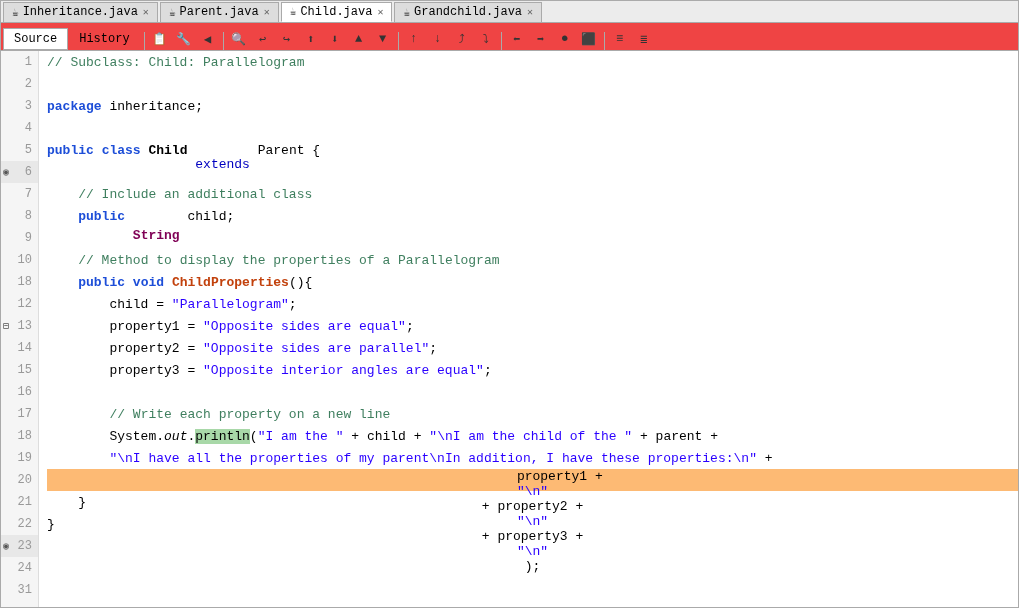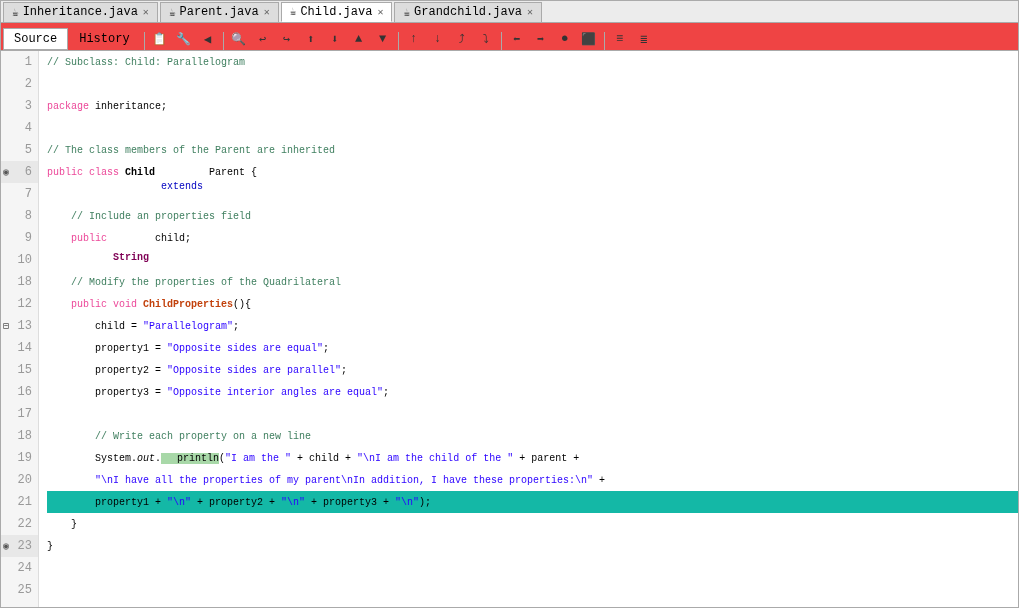--- a/index.html
+++ b/index.html
@@ -140,28 +140,29 @@
     .code-lines {
       flex: 1;
       overflow: auto;
       padding-left: 8px;
     }
     .code-line {
       height: 22px;
       display: flex;
       align-items: center;
       white-space: pre;
-      font-size: 10px;
+      font-size: 13px;
     }
     .code-line.highlighted {
-      background: #14b8a6;
+      background: #fdba74;
+      flex-direction: column;
     }
 
     
-    .kw { color: #ec4899; font-weight: normal; }
+    .kw { color: #1d4ed8; font-weight: bold; }
     .kw2 { color: #0000c0; margin-top: 28px; }
     .str { color: #2a00ff; }
     .comment { color: #3f7f5f; }
     .type { color: #7f0055; font-weight: bold; margin-top: 39px; }
     .method { color: #c2410c; font-weight: bold; }
     .plain { color: #000; }
   </style>
 </head>
 <body>
 
@@ -297,77 +298,74 @@
           <span>22</span>
         </div>
       <div class="line-num has-marker">
         <span class="line-marker">◉</span>
         <span>23</span>
       </div>
       <div class="line-num">
           <span>24</span>
         </div>
       <div class="line-num">
-          <span>25</span>
+          <span>31</span>
         </div>
     </div>
 
     <div class="code-lines">
 
       <div class="code-line">
         <span class="comment">// Subclass: Child: Parallelogram</span>
       </div>
 
       <div class="code-line"></div>
 
       <div class="code-line">
         <span class="kw">package</span><span class="plain"> inheritance;</span>
       </div>
 
       <div class="code-line"></div>
 
-      <div class="code-line">
-        <span class="comment">// The class members of the Parent are inherited</span>
-      </div>
 
       <div class="code-line">
         <span class="kw">public</span>
         <span class="plain"> </span>
         <span class="kw">class</span>
         <span class="plain"> </span>
         <span class="plain" style="font-weight:bold;">Child</span>
         <span class="plain"> </span>
         <span class="kw2">extends</span>
         <span class="plain"> Parent {</span>
       </div>
 
       <div class="code-line"></div>
 
       <div class="code-line">
         <span class="plain">    </span>
-        <span class="comment">// Include an properties field</span>
+        <span class="comment">// Include an additional class</span>
       </div>
 
       <div class="code-line">
         <span class="plain">    </span>
         <span class="kw">public</span>
         <span class="plain"> </span>
         <span class="type">String</span>
         <span class="plain"> </span>
         <span class="plain">child</span>
         <span class="plain">;</span>
       </div>
 
       <div class="code-line"></div>
 
-
       <div class="code-line">
         <span class="plain">    </span>
-        <span class="comment">// Modify the properties of the Quadrilateral</span>
-      </div>
+        <span class="comment">// Method to display the properties of a Parallelogram</span>
+      </div>
+
 
       <div class="code-line">
         <span class="plain">    </span>
         <span class="kw">public</span>
         <span class="plain"> </span>
         <span class="kw">void</span>
         <span class="plain"> </span>
         <span class="method">ChildProperties</span>
         <span class="plain">(){</span>
       </div>
@@ -401,21 +399,21 @@
 
       <div class="code-line">
         <span class="plain">        </span>
         <span class="comment">// Write each property on a new line</span>
       </div>
 
       <div class="code-line">
         <span class="plain">        System.</span>
         <span class="plain" style="font-style:italic;">out</span>
         <span class="plain">.</span>
-        <span class="plain" style="background:#a8d8a8;padding-left:16px;">println</span>
+        <span class="plain" style="background:#a8d8a8;">println</span>
         <span class="plain">(</span>
         <span class="str">"I am the "</span>
         <span class="plain"> + child + </span>
         <span class="str">"\nI am the child of the "</span>
         <span class="plain"> + parent +</span>
       </div>
 
       <div class="code-line">
         <span class="plain">        </span>
         <span class="str">"\nI have all the properties of my parent\nIn addition, I have these properties:\n"</span>

